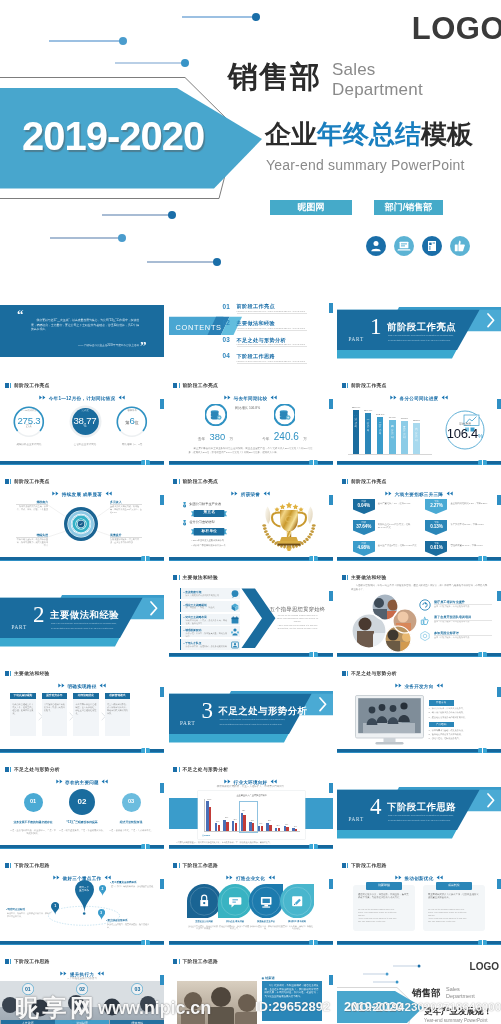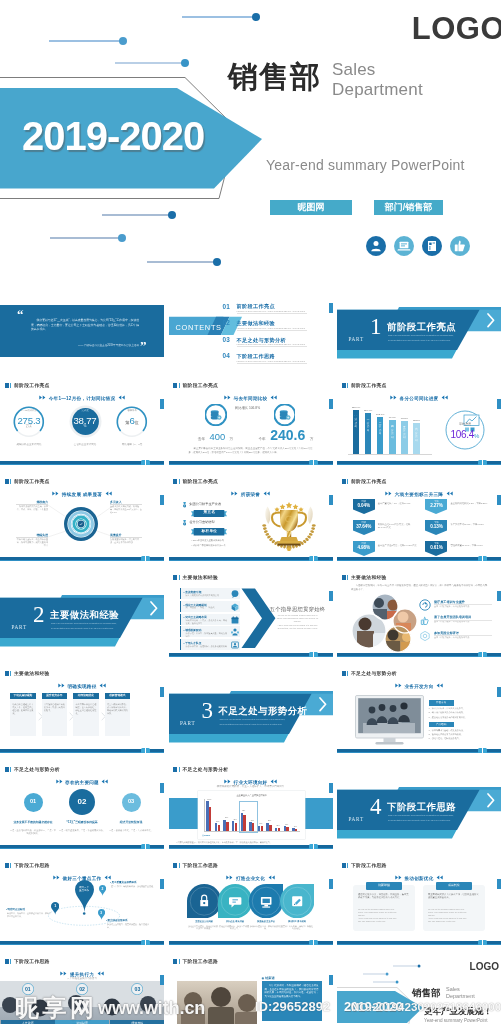--- a/index.html
+++ b/index.html
@@ -110,20 +110,21 @@
 
     <div style="position:absolute;left:22px;top:114px;font-size:40px;font-weight:bold;color:#fff;
                 letter-spacing:-1px;text-shadow:1.5px 1.5px 1px rgba(80,80,80,.45);">2019-2020</div>
 
     <div class="dept-cn">销售部</div>
     <div class="dept-en">
       <div>Sales</div>
       <div>Department</div>
     </div>
 
+    <div class="main-title"><span>企业</span><span class="hl">年终总结</span><span>模板</span></div>
     <div class="sub-title">Year-end summary PowerPoint</div>
 
     <div class="hbtn" style="left:270px;top:200px;width:82px;height:15px;line-height:15px;">昵图网</div>
     <div class="hbtn" style="left:374px;top:200px;width:69px;height:15px;line-height:15px;">部门/销售部</div>
 
     <svg class="hicon" style="left:366px;top:236px;" viewBox="0 0 20 20">
       <circle cx="10" cy="10" r="10" fill="#1a6ea8"></circle>
       <circle cx="10" cy="7.4" r="2.5" fill="#fff"></circle>
       <path d="M5.2 15.2 C5.2 11.9 14.8 11.9 14.8 15.2 Z" fill="#fff"></path>
     </svg>
@@ -269,22 +270,22 @@
         <svg width="21.6" height="21.6" viewBox="0 0 40 40" style="position:absolute;left:105.4px;top:31.099999999999998px">
           <circle cx="20" cy="20" r="19.5" fill="none" stroke="#2f92c3" stroke-width="3.6"></circle>
           <ellipse cx="18" cy="14" rx="7.2" ry="2.6" fill="#3a9ccb"></ellipse>
           <path d="M10.8 14 L10.8 17.2 A7.2 2.6 0 0 0 25.2 17.2 L25.2 14 Z" fill="#2a86b8"></path>
           <path d="M10.8 18.6 L10.8 21.8 A7.2 2.6 0 0 0 25.2 21.8 L25.2 18.6 Z" fill="#2a86b8"></path>
           <path d="M10.8 23.2 L10.8 26.2 A7.2 2.6 0 0 0 25.2 26.2 L25.2 23.2 Z" fill="#2a86b8"></path>
           <circle cx="26.4" cy="25.2" r="4.2" fill="#5cb3d4"></circle>
           <path d="M24.3 25.2 H28.5 M26.4 23.1 V27.3" stroke="#fff" stroke-width="1.1"></path>
         </svg>
         <div style="position:absolute;left:58px;top:32.5px;width:42px;text-align:center;font-size:3.3px;color:#6e6e6e;white-space:nowrap">同比增长 106.8%</div>
-        <div style="position:absolute;left:23px;top:57px;width:48px;text-align:center;white-space:nowrap;line-height:10px"><span style="font-size:3.6px;color:#6e6e6e">去年</span> <span style="font-size:9.4px;color:#2f92c3;font-weight:300">400</span> <span style="font-size:3.6px;color:#6e6e6e">万</span></div>
-        <div style="position:absolute;left:90px;top:57px;width:52px;text-align:center;white-space:nowrap;line-height:10px"><span style="font-size:3.6px;color:#6e6e6e">今年</span> <span style="font-size:14px;color:#2f92c3;font-weight:700">240.6</span> <span style="font-size:3.6px;color:#6e6e6e">万</span></div>
+        <div style="position:absolute;left:23px;top:57px;width:48px;text-align:center;white-space:nowrap;line-height:10px"><span style="font-size:3.6px;color:#6e6e6e">去年</span> <span style="font-size:9.4px;color:#2f92c3;font-weight:300">380</span> <span style="font-size:3.6px;color:#6e6e6e">万</span></div>
+        <div style="position:absolute;left:90px;top:57px;width:52px;text-align:center;white-space:nowrap;line-height:10px"><span style="font-size:3.6px;color:#6e6e6e">今年</span> <span style="font-size:10px;color:#2f92c3;font-weight:400">240.6</span> <span style="font-size:3.6px;color:#6e6e6e">万</span></div>
         <div style="position:absolute;left:20px;top:74px;width:124px;font-size:2.4px;line-height:3.7px;color:#8d8d8d;text-align:justify;text-indent:5px">截止第四季度以来主营业务领域完全达到预期，商业企业固定产值，今年完成实收入230万元比上年同260万元多，近期收入257元，新增收益资产240.6万元比上年同期230万元多，近期收入下降。</div>
         <div class="sf-bar"></div>
         <div class="sf-bar2"></div>
         <div class="sf-cap">
           <i style="left:4.05px"></i>
         </div>
         <div class="sl-accent"></div>
       </div>
       <div class="slide c2" style="top:96px">
         <div class="tmark"></div>
@@ -327,21 +328,21 @@
         </div>
         <div style="position:absolute;left:11px;top:81.2px;width:84px;height:0.5px;background:#d6d6d6"></div>
         <svg width="40" height="40" viewBox="0 0 40 40" style="position:absolute;left:107.7px;top:37.3px">
           <circle cx="20" cy="20" r="19" fill="none" stroke="#3a9ccb" stroke-width="0.8"></circle>
           <rect x="19" y="5" width="15" height="10.5" fill="#fff" stroke="#3a9ccb" stroke-width="0.7"></rect>
           <path d="M21 13 L24.5 9 L27 11 L31.5 6.5" fill="none" stroke="#3a9ccb" stroke-width="0.8"></path>
           <path d="M20 17.5 h4 v4 h-4 z" fill="#7cc6e5"></path>
           <path d="M25.5 17.5 h4 v4 h-4 z" fill="#3a9ccb"></path>
         </svg>
         <div style="position:absolute;left:113px;top:48.5px;width:30px;text-align:center;font-size:3px;color:#6e6e6e">平均进度</div>
-        <div style="position:absolute;left:101px;top:53px;width:54px;text-align:center;white-space:nowrap;line-height:14px"><span style="font-size:10px;color:#6d28d9;font-weight:300;letter-spacing:-0.3px">106.4</span><span style="font-size:6px;color:#3a9ccb">%</span></div>
+        <div style="position:absolute;left:101px;top:53px;width:54px;text-align:center;white-space:nowrap;line-height:14px"><span style="font-size:13px;color:#0f172a;font-weight:300;letter-spacing:-0.3px">106.4</span><span style="font-size:6px;color:#3a9ccb">%</span></div>
         <div class="sf-bar"></div>
         <div class="sf-bar2"></div>
         <div class="sf-cap">
           <i style="left:4.05px"></i>
         </div>
         <div class="sl-accent"></div>
       </div>
       <div class="slide c0" style="top:192px">
         <div class="tmark"></div>
         <div class="tmark2"></div>
@@ -1215,18 +1216,18 @@
         <div style="position:absolute;left:7px;top:50px;font-size:13px;font-weight:bold;color:#fff;letter-spacing:-0.4px;text-shadow:0.6px 0.6px 0.6px rgba(80,80,80,.4)">2019-2020</div>
         <div style="position:absolute;left:75px;top:38px;font-size:9.5px;font-weight:bold;color:#2b2b2b">销售部</div>
         <div style="position:absolute;left:109px;top:37px;font-size:5.5px;color:#8a8a8a;line-height:1.2">Sales<br>Department</div>
         <div style="position:absolute;left:87px;top:57px;font-size:8.5px;font-weight:bold;color:#2b2b2b;white-space:nowrap">更年产业发展规！</div>
         <div style="position:absolute;left:87px;top:69px;font-size:4.6px;color:#8a8a8a">Year-end summary PowerPoint</div>
       </div>
     </div>
 
   <div class="wm">
     <div class="wm-cn">昵享网</div>
-    <div class="wm-url">www.with.cn</div>
+    <div class="wm-url">www.nipic.cn</div>
     <div class="wm-id">ID:29652892</div>
     <div class="wm-no">NO:20194230202718646000</div>
   </div>
 
 </div>
 
 </body></html>

